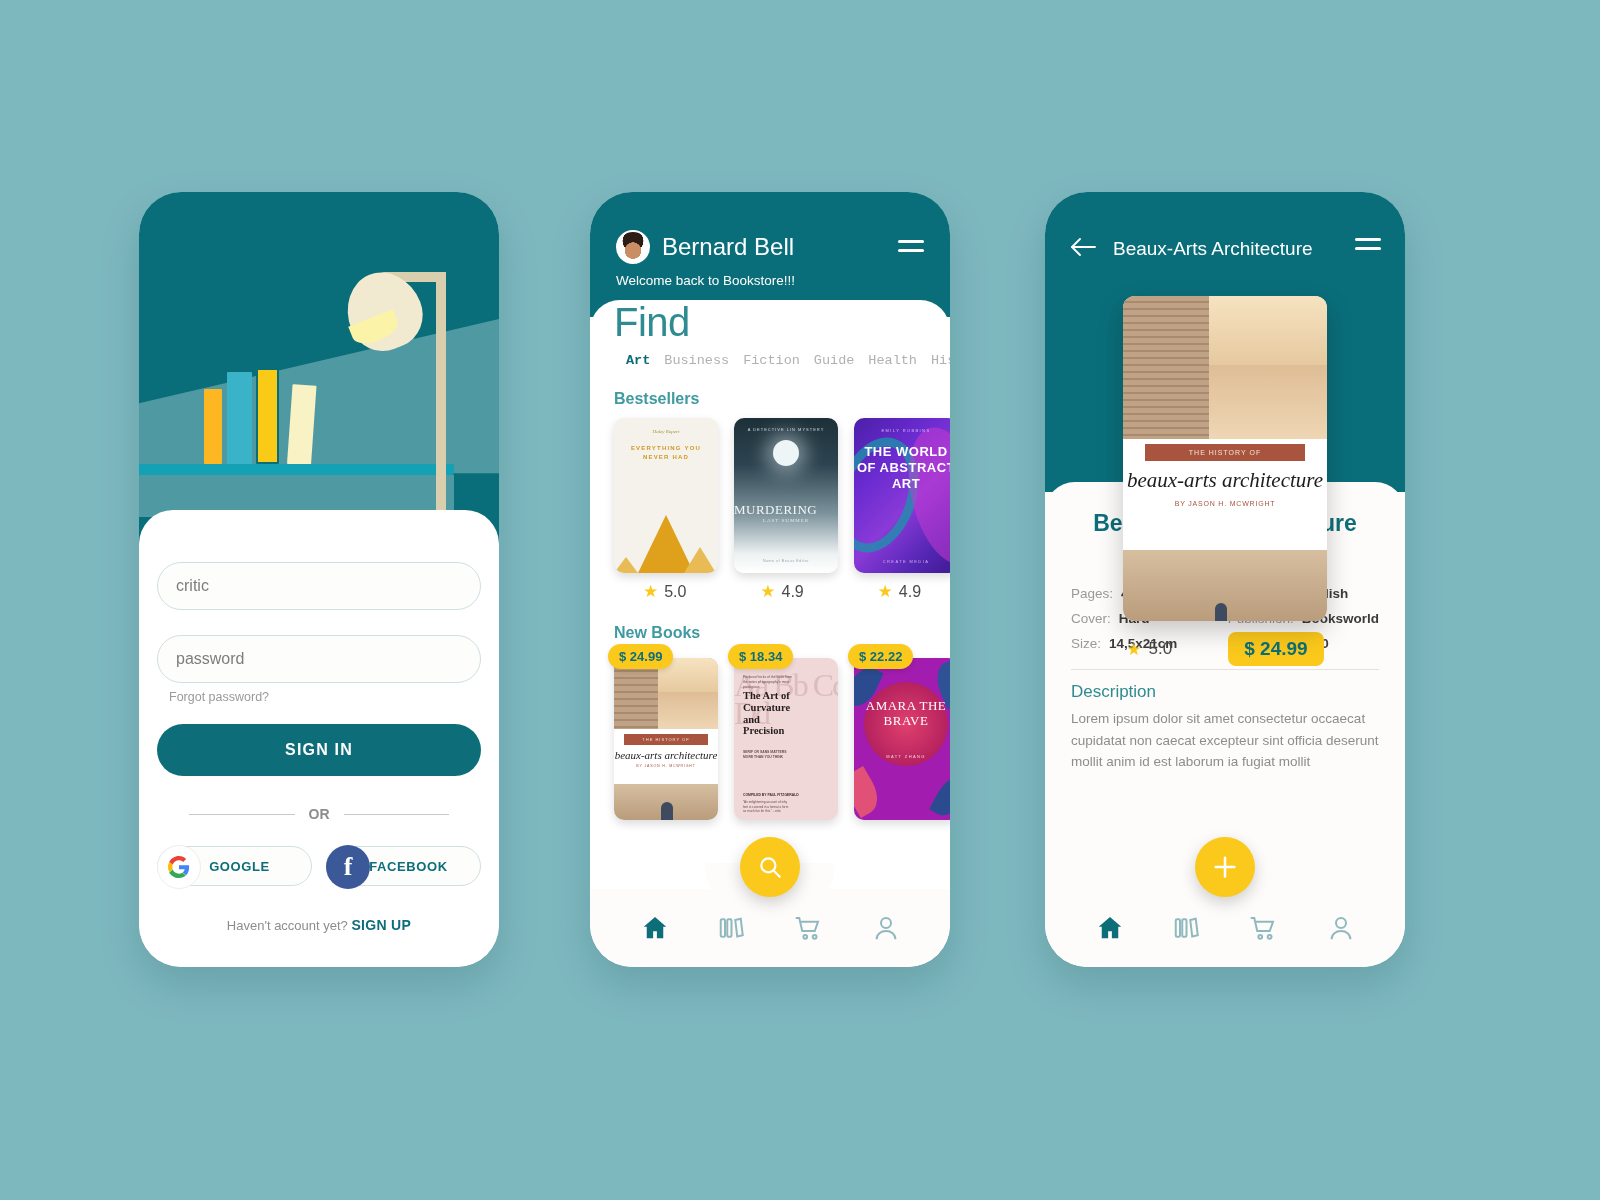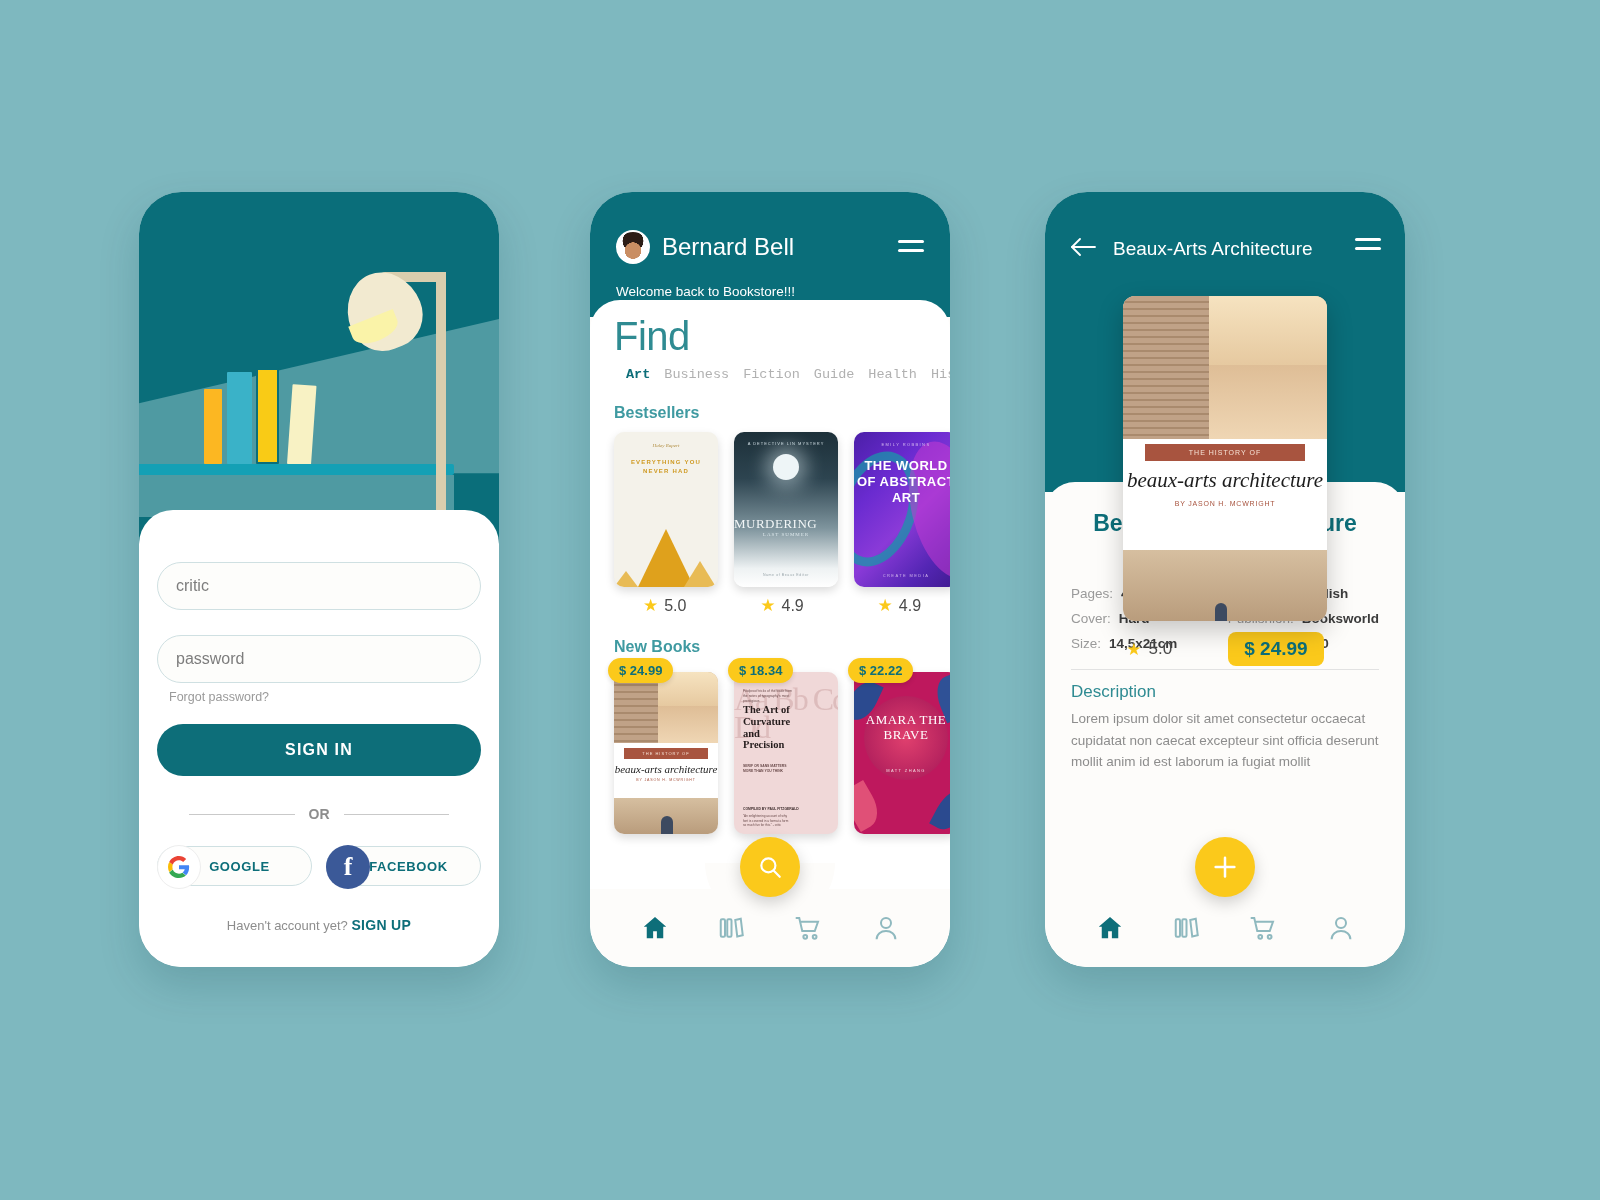--- a/index.html
+++ b/index.html
@@ -128,26 +128,26 @@
   .avatar {
     width:34px;height:34px;border-radius:50%;
     background: radial-gradient(circle at 50% 62%, #c98e63 0 34%, transparent 35%),
                 radial-gradient(circle at 50% 30%, #2d1d16 0 40%, transparent 41%),
                 #ffffff;
     border:2px solid #fff; flex:none;
   }
   .uname { font-size:24px; }
   .hamb { position:absolute; right:26px; top:48px; cursor:pointer; }
   .hamb i { display:block; width:26px; height:3px; background:#fff; margin-bottom:6px; border-radius:2px;}
-  .welcome { font-size:13.5px; margin-top:20px; }
+  .welcome { font-size:13.5px; margin-top:9px; }
   .s2-body {
     position:absolute; left:0; right:0; top:108px; bottom:0;
     background:#fff; border-radius:30px 30px 42px 42px; overflow:hidden;
   }
-  .findtitle { font-size:40px; color:#2f8b92; font-weight:300; padding: 14px 0 2px 24px; letter-spacing:-0.5px;}
+  .findtitle { font-size:40px; color:#2f8b92; font-weight:300; padding: 0 0 2px 24px; letter-spacing:-0.5px;}
   .cats { display:flex; gap:14px; padding: 6px 0 0 36px; font-size:13.5px; color:#b1b1b1; white-space:nowrap;font-family:Liberation Mono, monospace; }
   .cats .on { color:#0d6e79; font-weight:bold; }
   .sec-title { font-size:16px; color:#3f9aa1; font-weight:bold; padding: 22px 0 10px 24px; }
   .row { display:flex; gap:16px; padding-left:24px; }
   .cover {
     width:104px; height:155px; border-radius:10px; flex:none;
     box-shadow: 0 4px 10px rgba(0,0,0,0.14); overflow:hidden; position:relative;
   }
   .rate { display:flex; gap:16px; padding-left:24px; margin-top:8px; }
   .rate .r { width:104px; display:flex; align-items:center; justify-content:center; gap:6px;
@@ -215,21 +215,21 @@
   .c-beaux .img-bot:after{content:'';position:absolute;left:45%;bottom:0;width:12px;height:18px;border-radius:6px 6px 0 0;background:#3d4a60;}
 
   .c-curv{background:#f0d8d8;position:relative;overflow:hidden;}
   .c-curv .ghost{position:absolute;right:-8px;top:14px;font-family:"Liberation Serif",serif;font-size:32px;color:rgba(205,165,165,.55);line-height:.86;letter-spacing:-2px;}
   .c-curv .pre{position:absolute;top:17px;left:9px;right:44px;font-size:3.4px;color:#6a4b4b;line-height:1.5;}
   .c-curv .t{position:absolute;top:32px;left:9px;right:40px;font-family:"Liberation Serif",serif;font-weight:bold;font-size:10.5px;color:#241c1c;line-height:1.12;}
   .c-curv .sub{position:absolute;top:92px;left:9px;right:44px;font-size:3.4px;font-weight:bold;color:#6a4b4b;line-height:1.5;}
   .c-curv .cp{position:absolute;bottom:23px;left:9px;font-size:3.4px;font-weight:bold;color:#3b2a2a;}
   .c-curv .bl{position:absolute;bottom:6px;left:9px;right:46px;font-size:3.1px;color:#6a4b4b;line-height:1.5;}
 
-  .c-amara{background:#be185d;position:relative;overflow:hidden;}
+  .c-amara{background:#a21caf;position:relative;overflow:hidden;}
   .c-amara .circ{position:absolute;left:50%;top:24px;transform:translateX(-50%);width:84px;height:84px;border-radius:50%;background:radial-gradient(circle,#e0406e 0%,#b5225e 70%);}
   .c-amara .lf{position:absolute;border-radius:60% 0 60% 0;}
   .c-amara .t{position:absolute;top:40px;left:0;right:0;text-align:center;color:#fff;font-family:"Liberation Serif",serif;font-size:13px;line-height:1.16;letter-spacing:.5px;}
   .c-amara .au{position:absolute;top:96px;left:0;right:0;text-align:center;color:#f3d6de;font-size:4px;letter-spacing:1.4px;}
 
   
   .s3-head{position:absolute;inset:0 0 auto 0;height:300px;background:#0a6e7a;}
   .s3-bar{position:absolute;top:44px;left:24px;right:24px;display:flex;align-items:center;gap:16px;color:#fff;}
   .backarrow{font-size:26px;line-height:1;cursor:pointer;}
   .s3-title{font-size:19px;}

